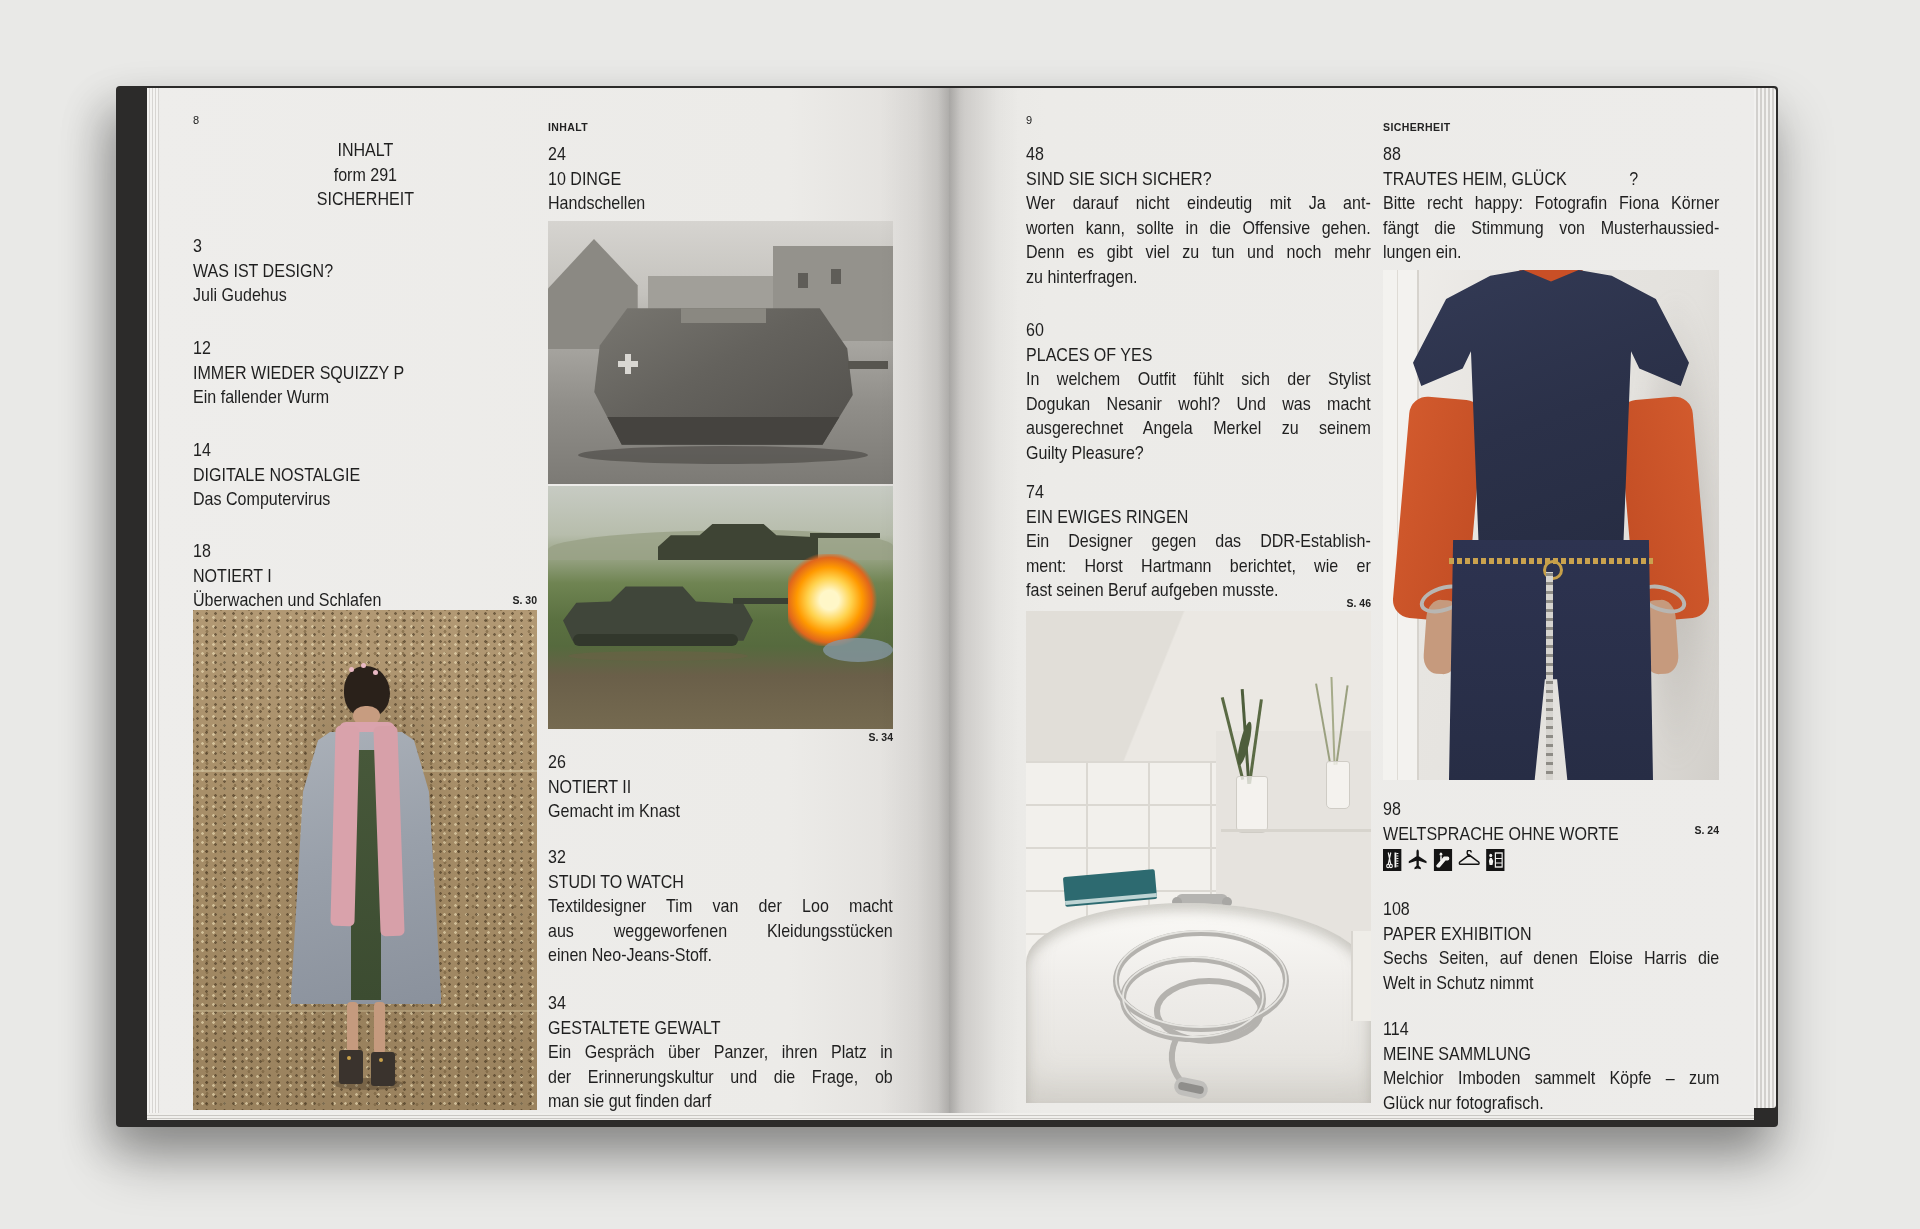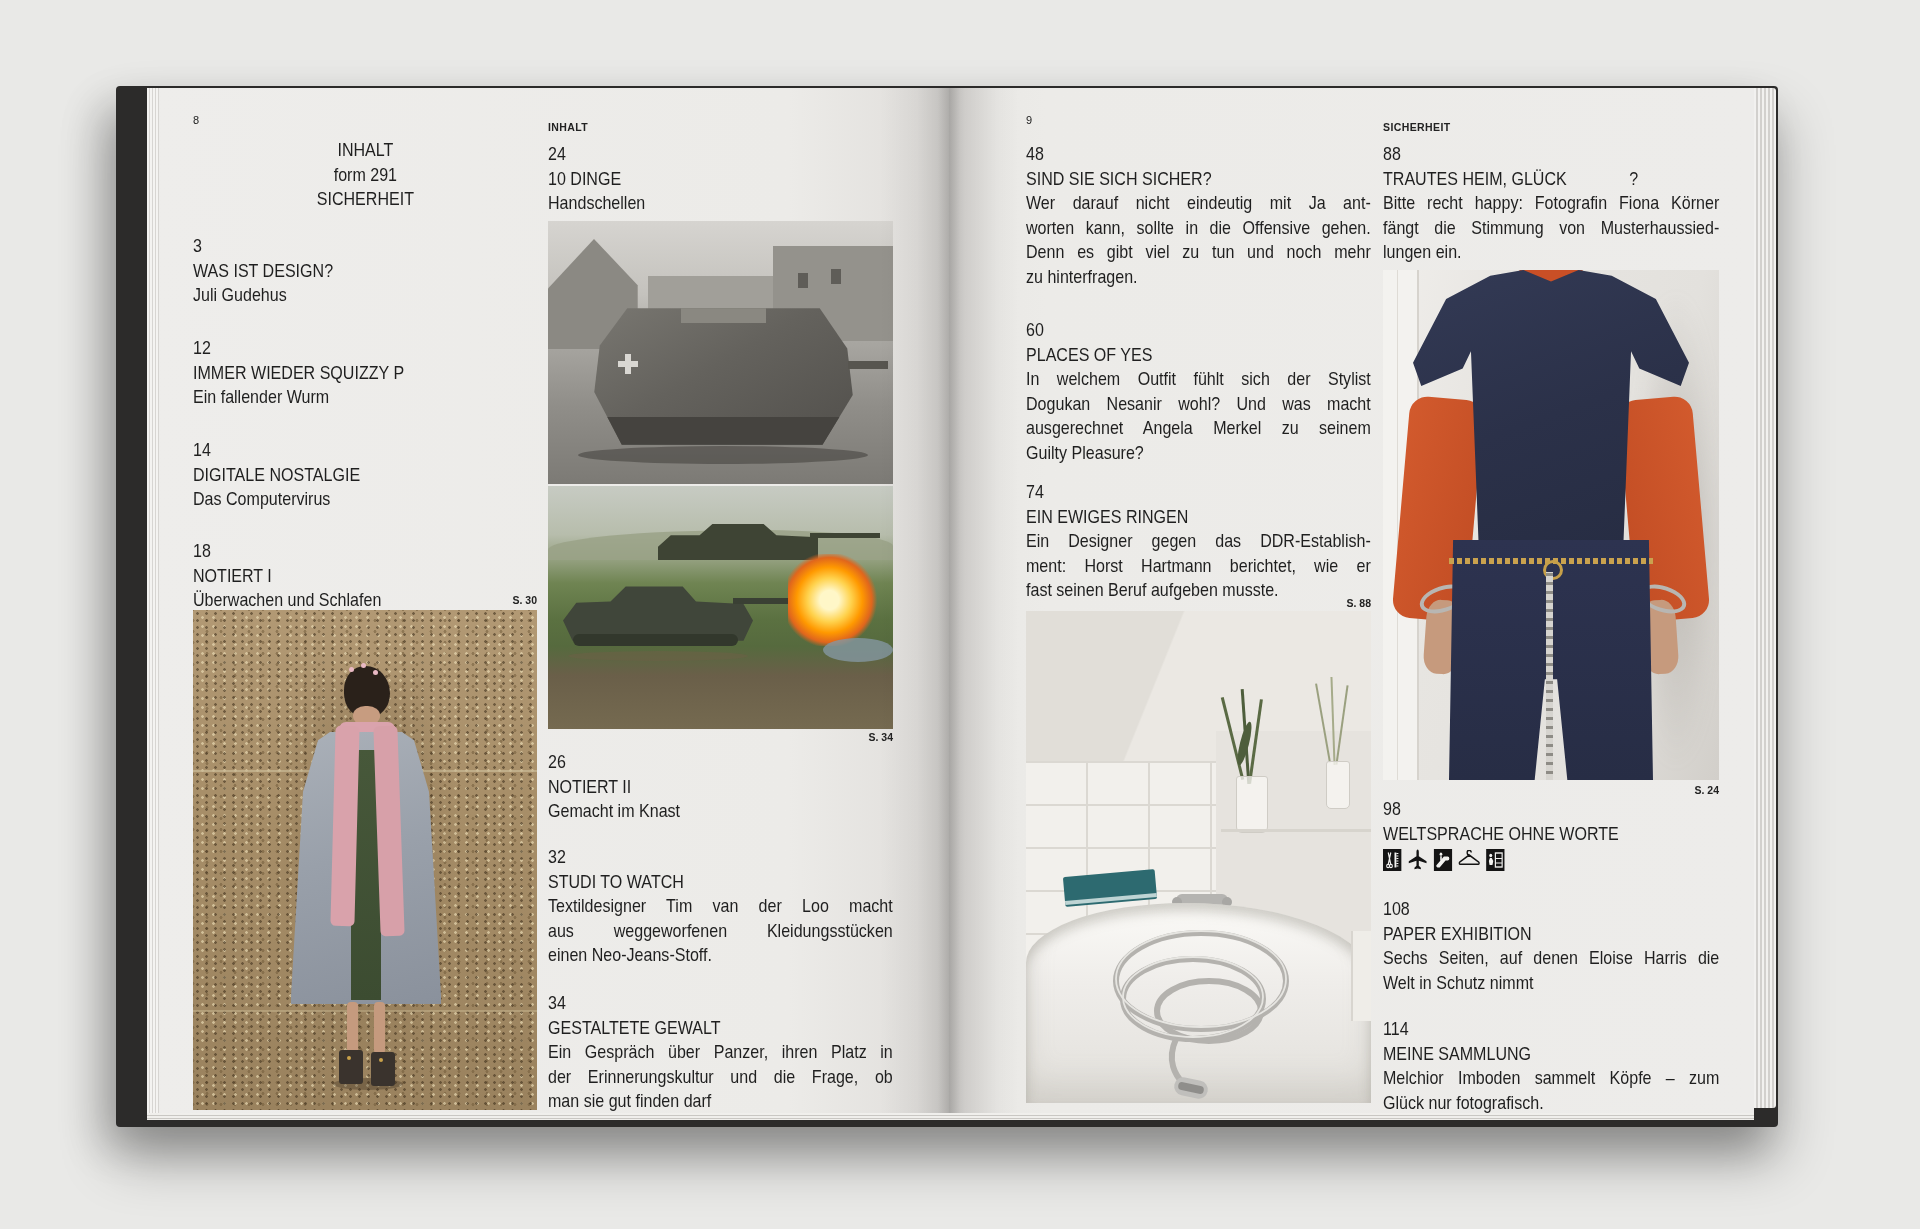--- a/index.html
+++ b/index.html
@@ -193,21 +193,21 @@
             <div class="ln">Guilty Pleasure?</div>
           </div>
           <div class="entry" style="top:392px;">
             <div class="ln">74</div>
             <div class="ln">EIN EWIGES RINGEN</div>
             <div class="ln jl">Ein Designer gegen das DDR-Establish-</div>
             <div class="ln jl">ment: Horst Hartmann berichtet, wie er</div>
             <div class="ln">fast seinen Beruf aufgeben musste.</div>
           </div>
         </div>
-        <div class="caption" style="left:77px;top:509px;width:345px;">S. 88</div>
+        <div class="caption" style="left:77px;top:509px;width:345px;">S. 46</div>
 
         <div class="photo photo-bath" style="left:77px;top:523px;width:345px;height:492px;">
           <div class="s" style="left:0;top:0;width:345px;height:170px;background:linear-gradient(112deg,#e1ded8 38%,#ebe8e3 38.5%);"></div>
           <div class="s" style="left:0;top:150px;width:190px;height:215px;background-color:#f2f0ec;background-image:repeating-linear-gradient(0deg,transparent 0 41px,#dbd8d2 41px 43px),repeating-linear-gradient(90deg,transparent 0 60px,#dbd8d2 60px 62px);"></div>
           <div class="s" style="left:190px;top:120px;width:155px;height:245px;background:#e6e3de;"></div>
           <div class="s" style="left:205px;top:85px;width:3px;height:85px;background:#5a6a44;transform:rotate(-14deg);"></div>
           <div class="s" style="left:218px;top:78px;width:3px;height:95px;background:#4e5e3c;transform:rotate(-4deg);"></div>
           <div class="s" style="left:228px;top:88px;width:3px;height:85px;background:#5a6a44;transform:rotate(8deg);"></div>
           <div class="s" style="left:214px;top:110px;width:9px;height:45px;background:#4e5e3c;border-radius:50%;transform:rotate(14deg);"></div>
           <div class="s" style="left:210px;top:165px;width:30px;height:55px;background:rgba(247,246,242,.78);border:1.5px solid #cfccc5;border-radius:3px 3px 6px 6px;"></div>
@@ -319,21 +319,21 @@
           <div class="s" style="left:30px;top:0;width:276px;height:290px;background:linear-gradient(160deg,#333a55 0%,#2b3149 50%,#262c42 100%);clip-path:polygon(28% 2%,40% 0,50% 4%,60% 0,72% 2%,88% 10%,100% 32%,97% 40%,82% 34%,79% 28%,76% 100%,24% 100%,21% 28%,18% 34%,3% 40%,0 32%,12% 10%);"></div>
           <div class="s" style="left:42px;top:330px;width:34px;height:74px;background:#c69a7d;border-radius:14px/18px;transform:rotate(4deg);"></div>
           <div class="s" style="left:260px;top:330px;width:34px;height:74px;background:#c69a7d;border-radius:14px/18px;transform:rotate(-4deg);"></div>
           <div class="s" style="left:36px;top:316px;width:40px;height:18px;border:4px solid #b8b6b2;border-radius:50%;transform:rotate(-18deg);"></div>
           <div class="s" style="left:256px;top:316px;width:40px;height:18px;border:4px solid #b8b6b2;border-radius:50%;transform:rotate(18deg);"></div>
           <div class="s" style="left:66px;top:270px;width:204px;height:240px;background:linear-gradient(#2d3350,#272d45);clip-path:polygon(2% 0,98% 0,100% 100%,58% 100%,53% 58%,47% 58%,42% 100%,0 100%);"></div>
           <div class="s" style="left:66px;top:288px;width:204px;height:6px;background:repeating-linear-gradient(90deg,#caa24e 0 5px,rgba(0,0,0,0) 5px 8px);"></div>
           <div class="s" style="left:160px;top:290px;width:14px;height:14px;border:3px solid #c7a049;border-radius:50%;"></div>
           <div class="s" style="left:163px;top:302px;width:7px;height:208px;background:repeating-linear-gradient(0deg,#d6d4cf 0 6px,#8e8c86 6px 9px);"></div>
         </div>
-        <div class="caption" style="left:434px;top:696px;width:336px;">S. 24</div>
+        <div class="caption" style="left:434px;top:736px;width:336px;">S. 24</div>
       </div>
 
       <div class="spine-shadow"></div>
     </div>
     <div class="fore-edge"></div>
     <div class="bottom-lines"></div>
   </div>
 </div>
 
 </body></html>

